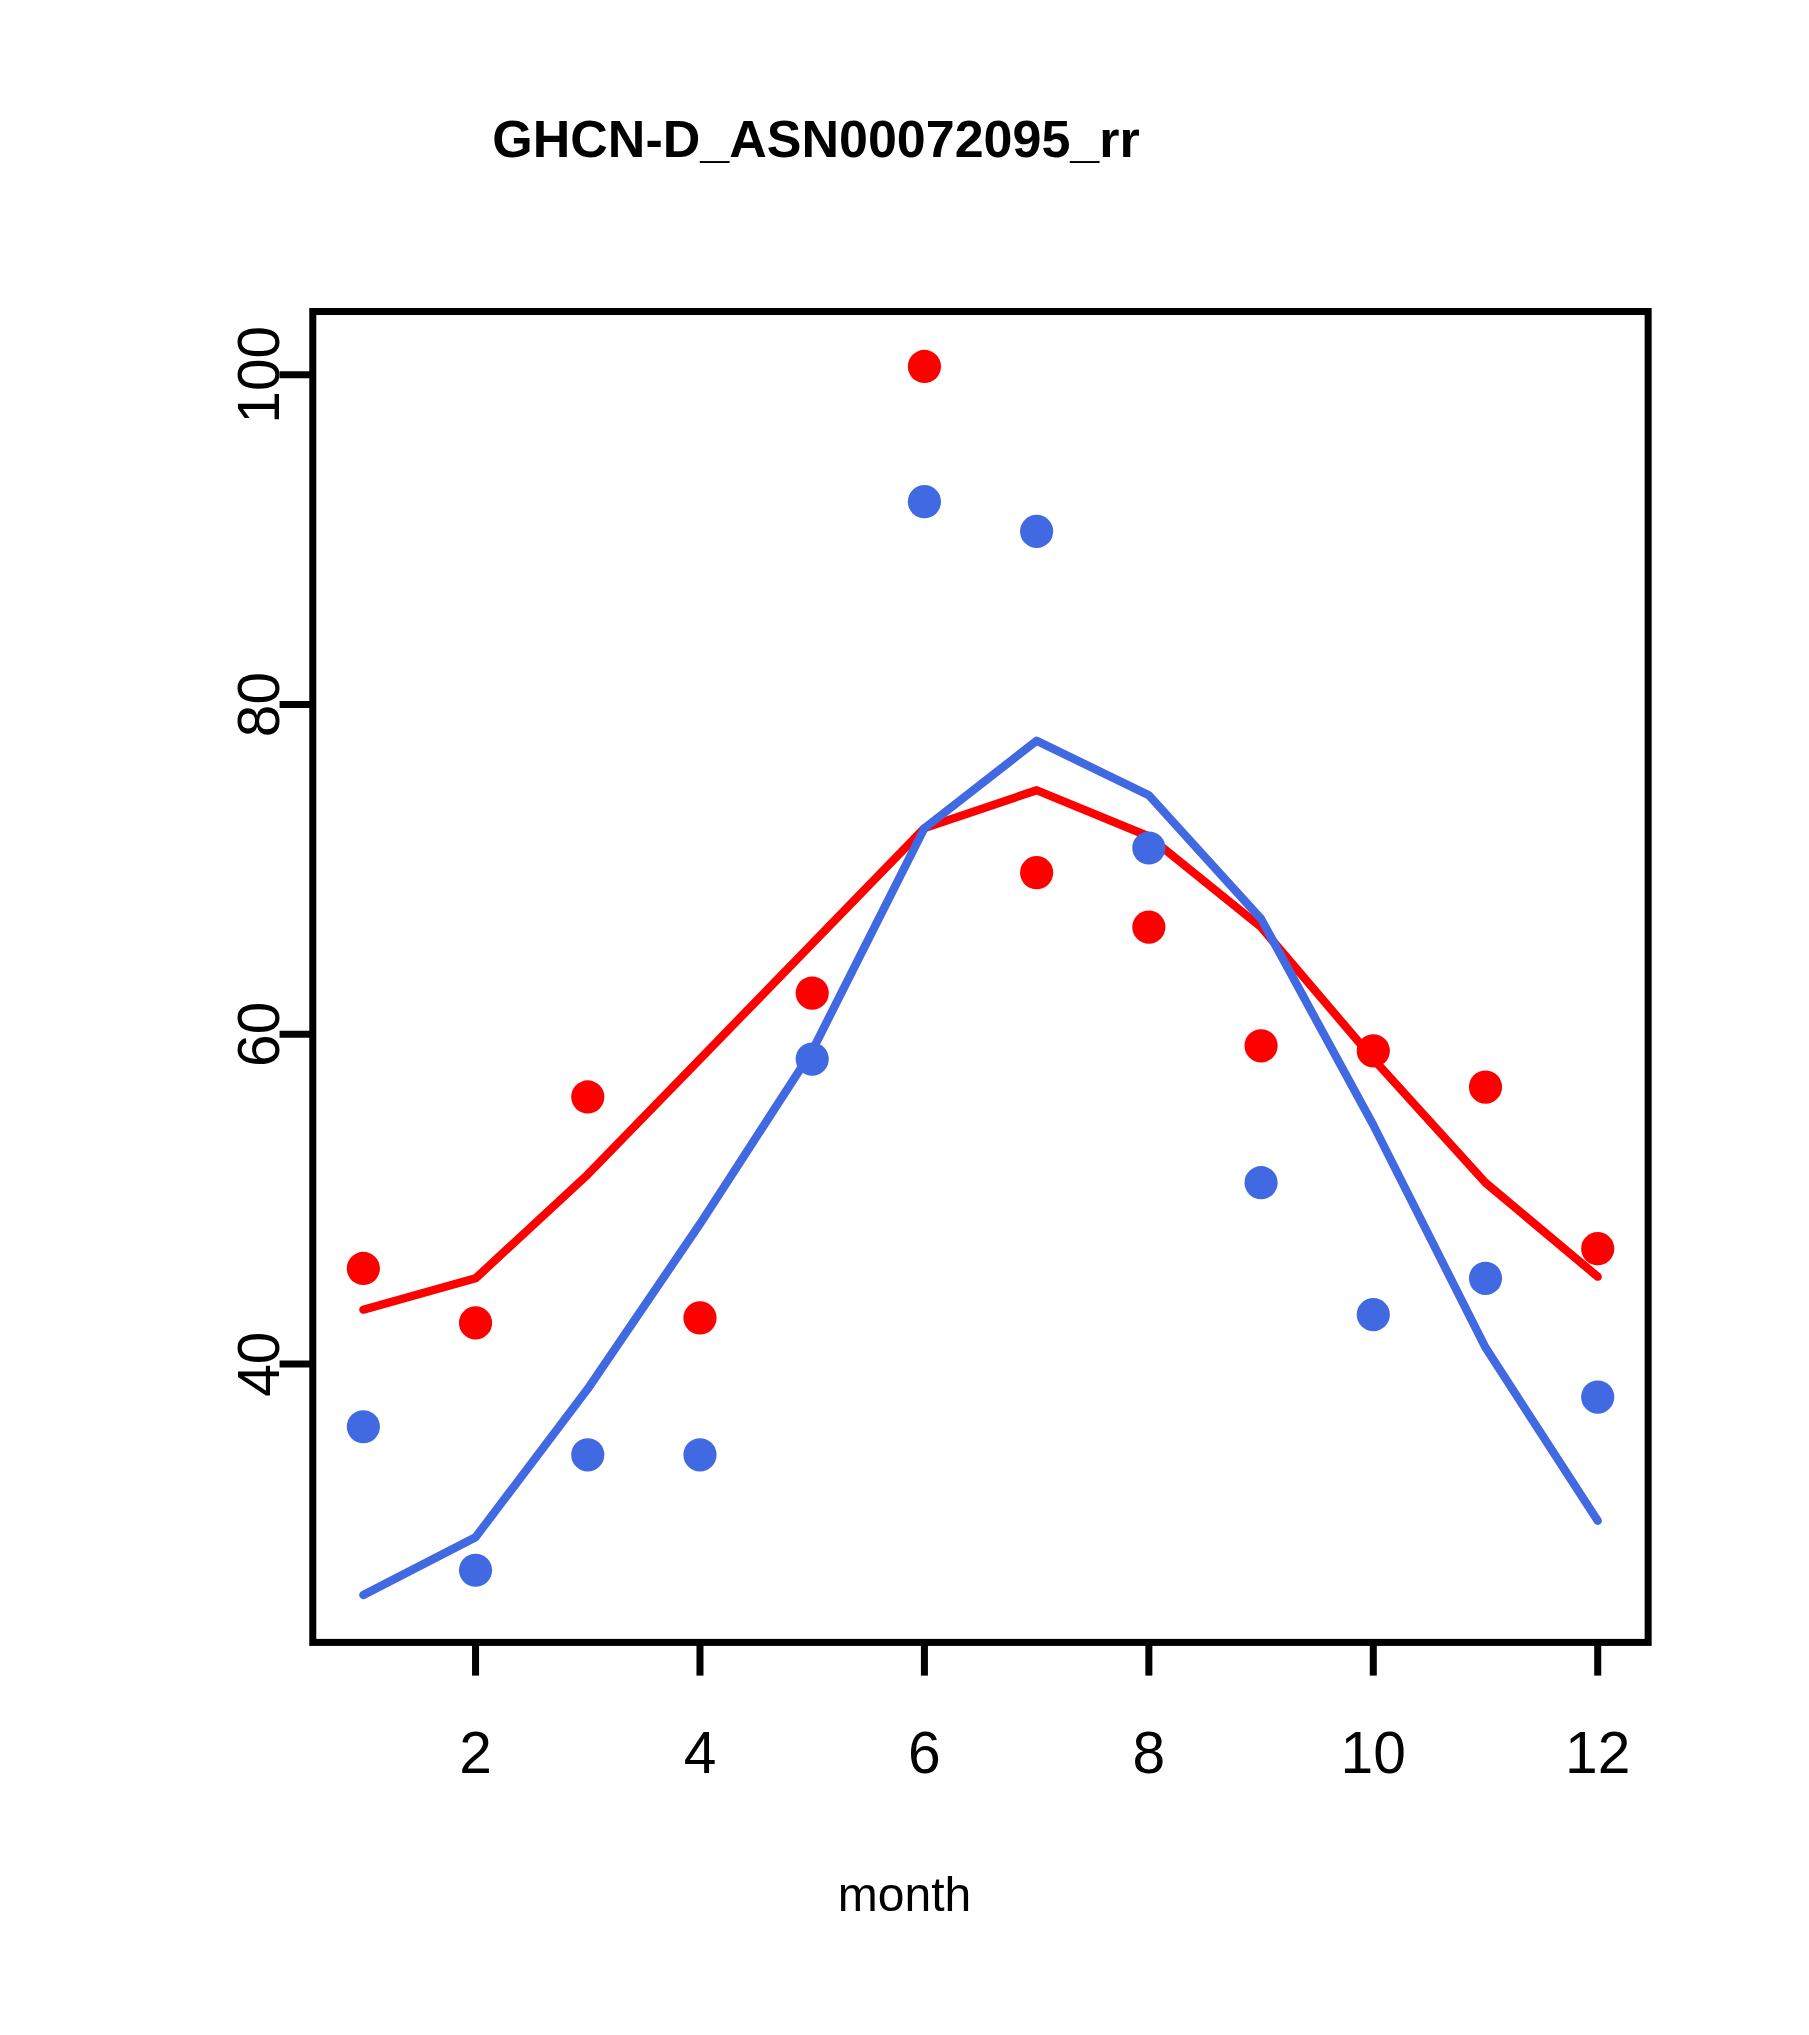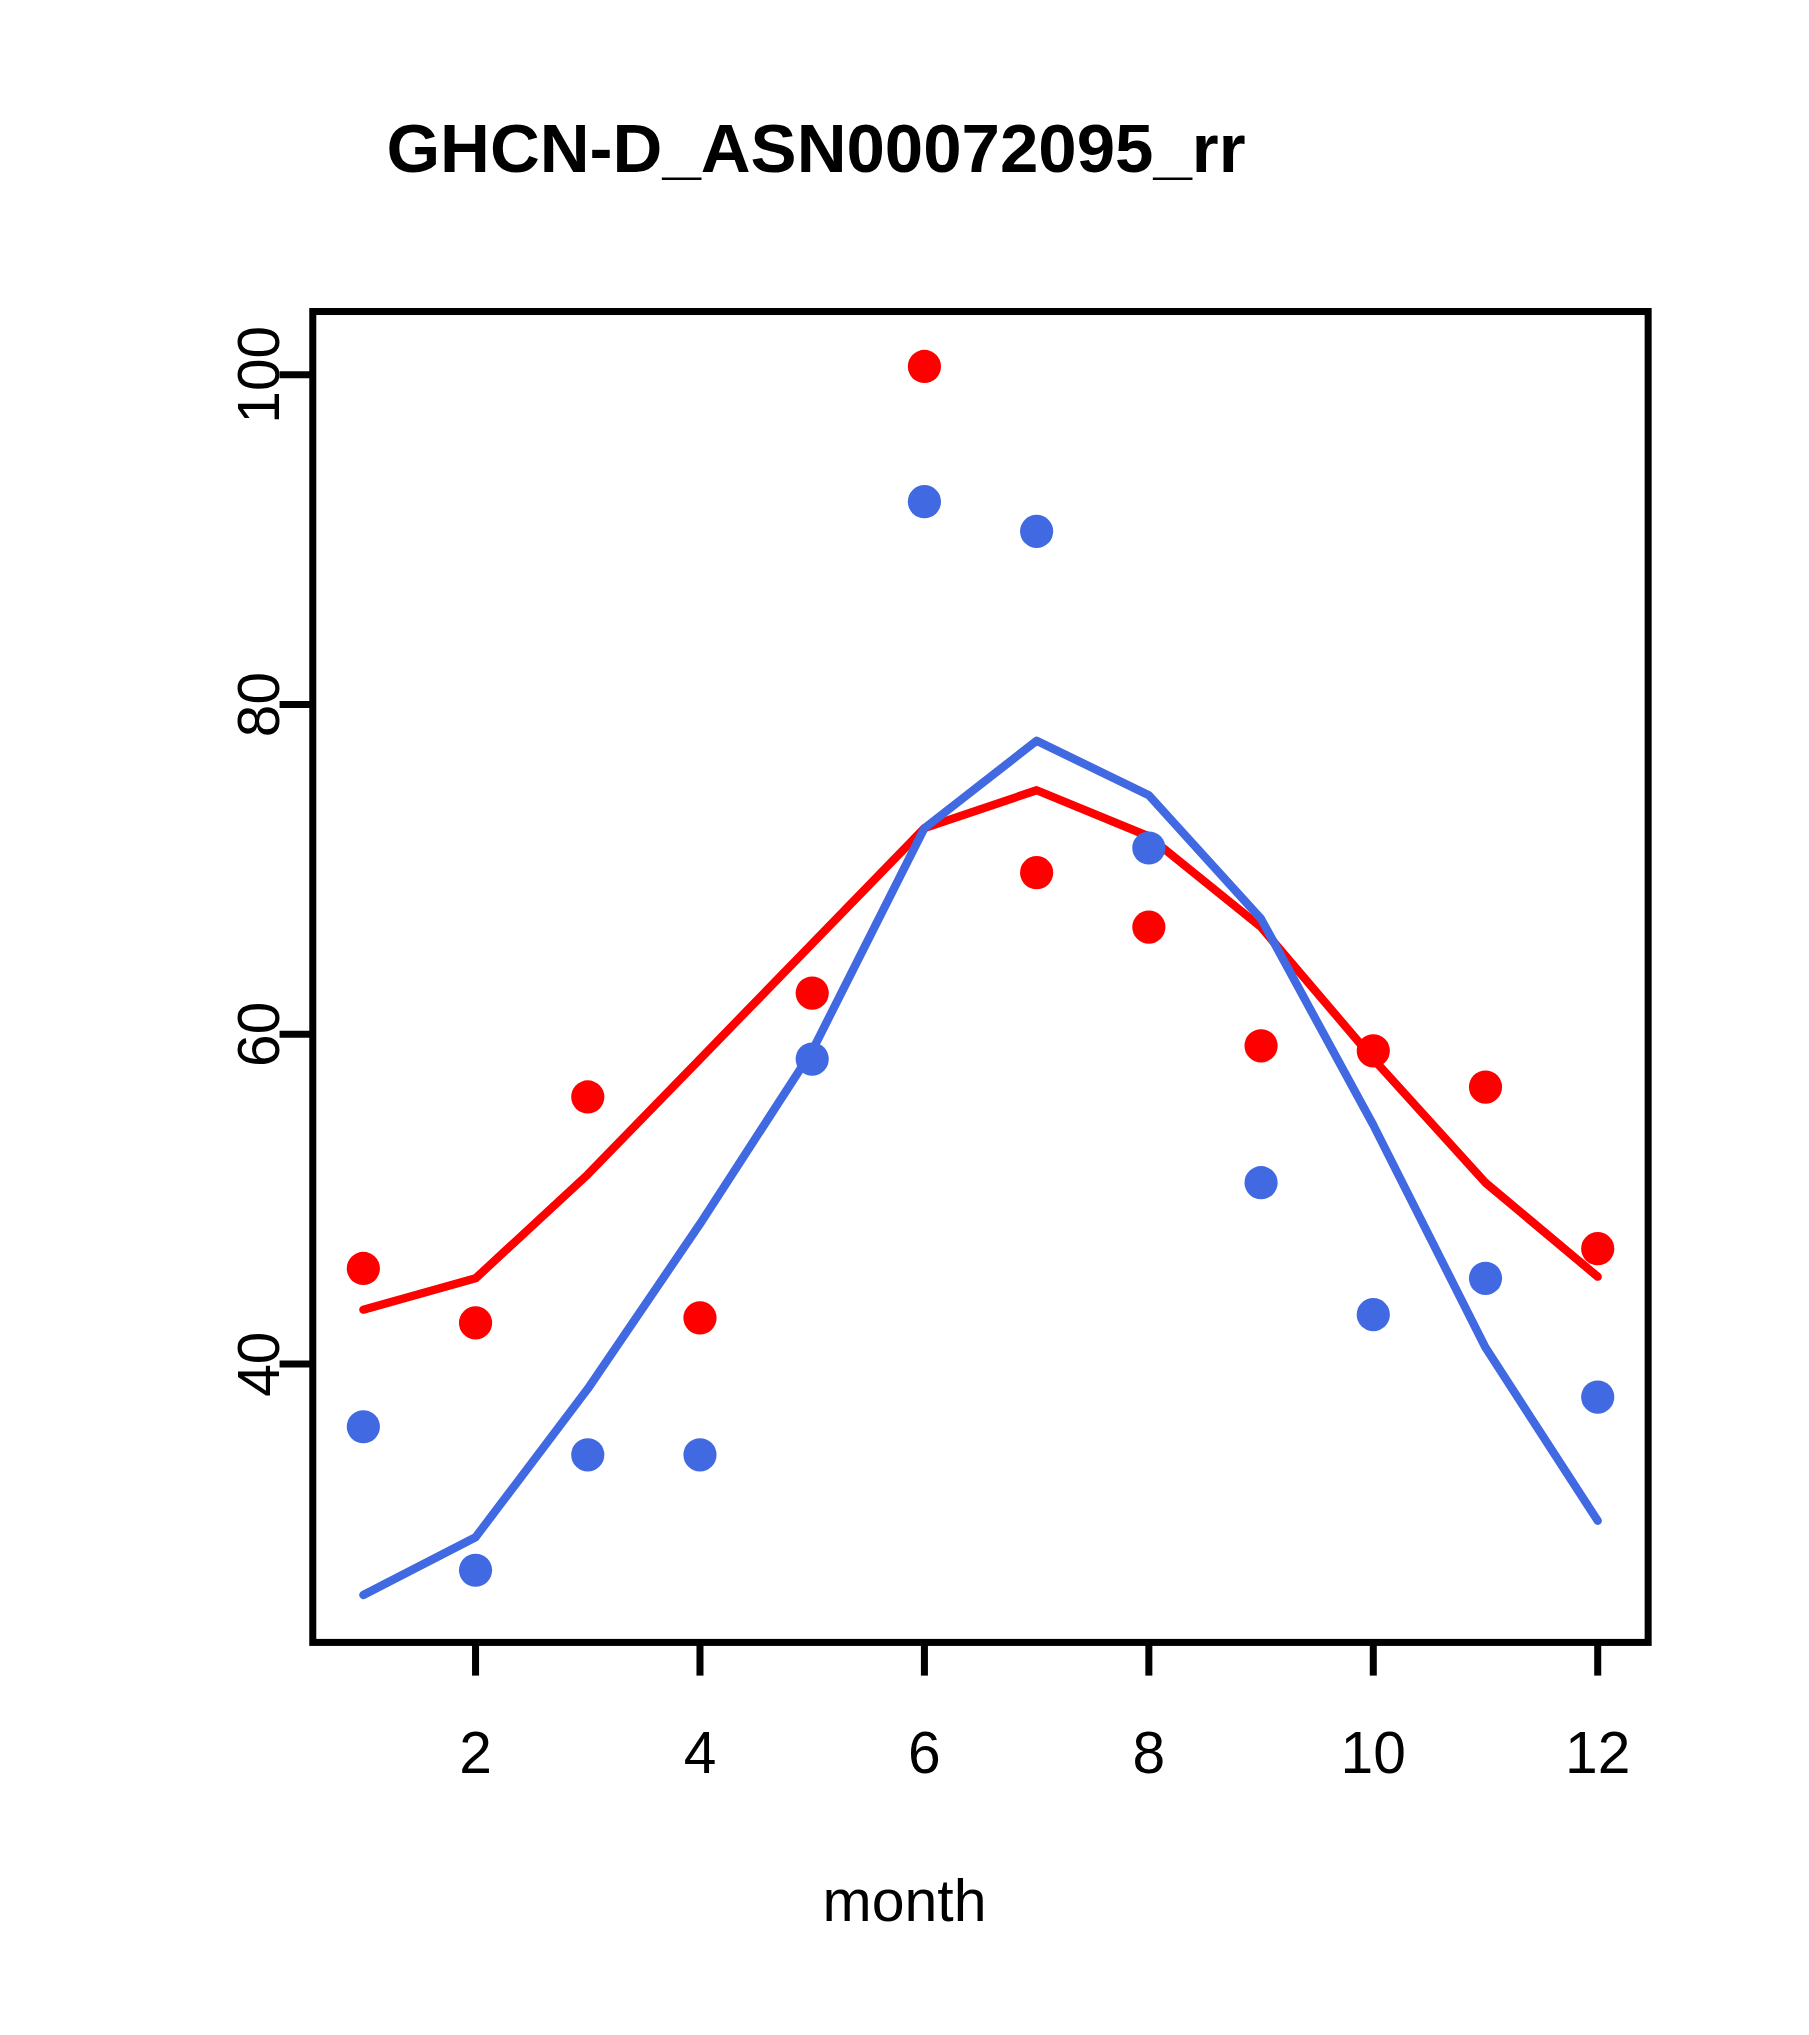--- a/index.html
+++ b/index.html
@@ -21,21 +21,21 @@
     width: 1809px;
     height: 2035px;
     background: #ffffff;
   }
   #chart-title {
     position: absolute;
     left: 0;
     top: 109px;
     width: 1632px;
     text-align: center;
-    font-size: 69px;
+    font-size: 52px;
     font-weight: bold;
     color: #000000;
     font-family: "Liberation Sans", sans-serif;
     letter-spacing: 0px;
     white-space: nowrap;
   }
   #plot-svg {
     position: absolute;
     left: 0;
     top: 0;
@@ -44,21 +44,21 @@
     font-family: "Liberation Sans", sans-serif;
     font-size: 92px;
     fill: #000000;
   }
   #x-axis-label {
     position: absolute;
     left: 0;
     top: 1867px;
     width: 1809px;
     text-align: center;
-    font-size: 59px;
+    font-size: 48px;
     color: #000000;
     font-family: "Liberation Sans", sans-serif;
   }
 </style>
 </head>
 <body>
 
 <div id="figure">
 
   <div id="chart-title">GHCN-D_ASN00072095_rr</div>

